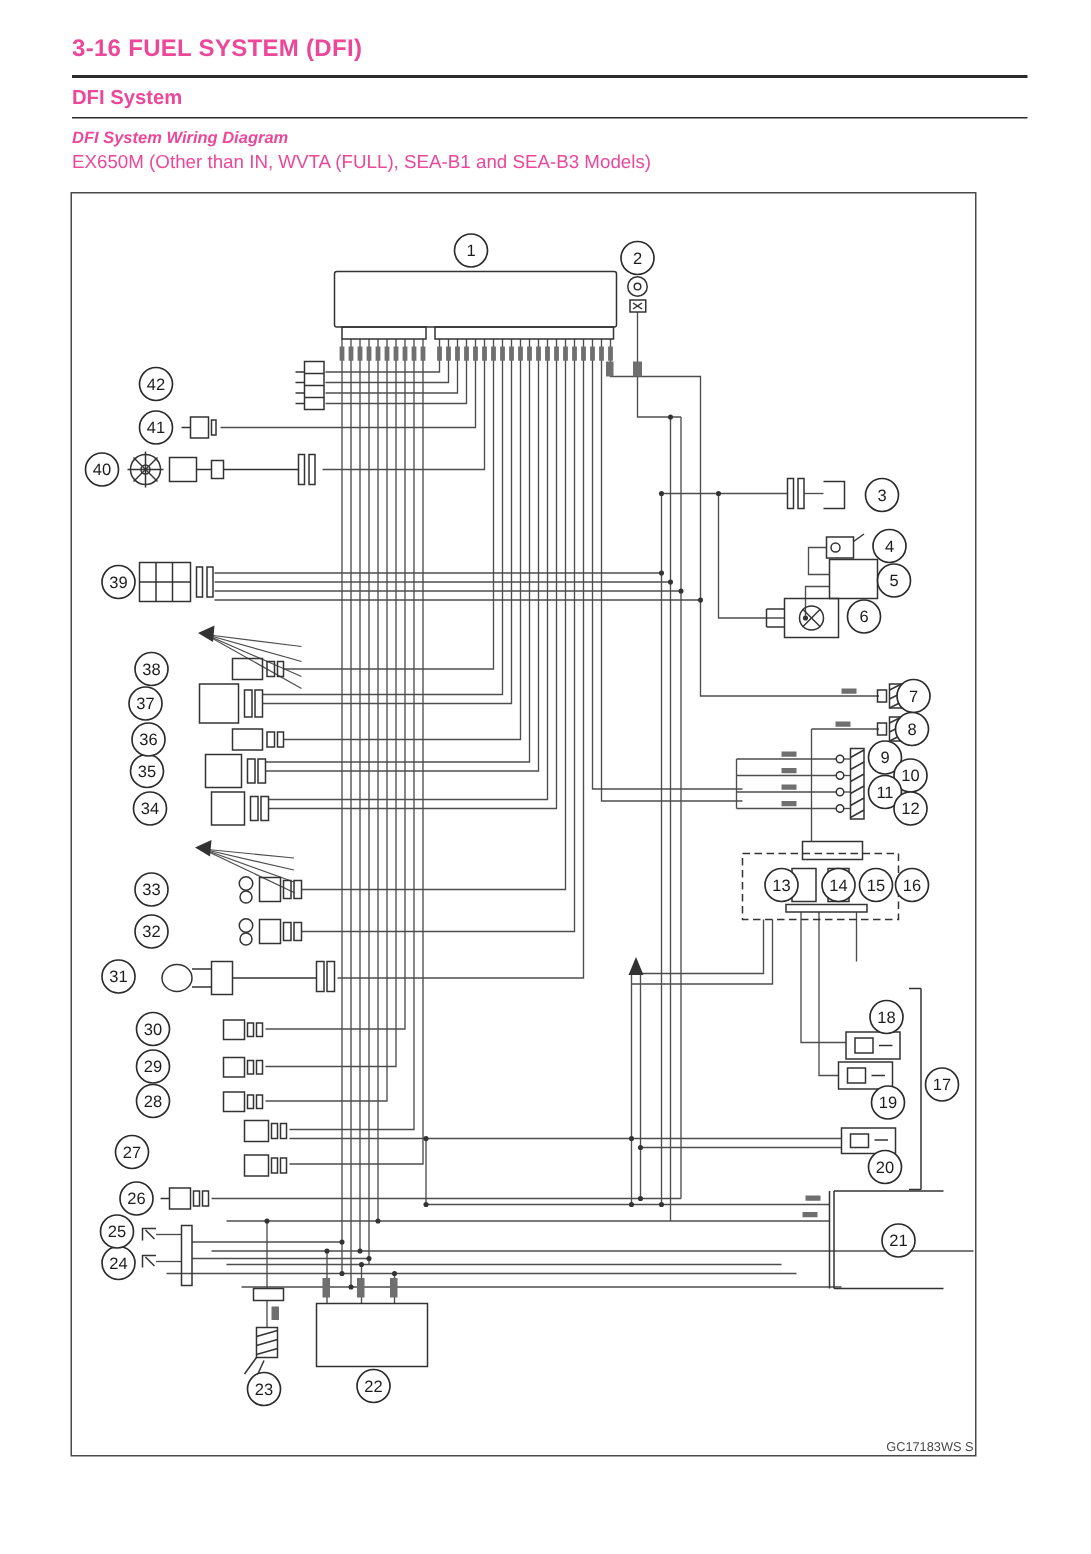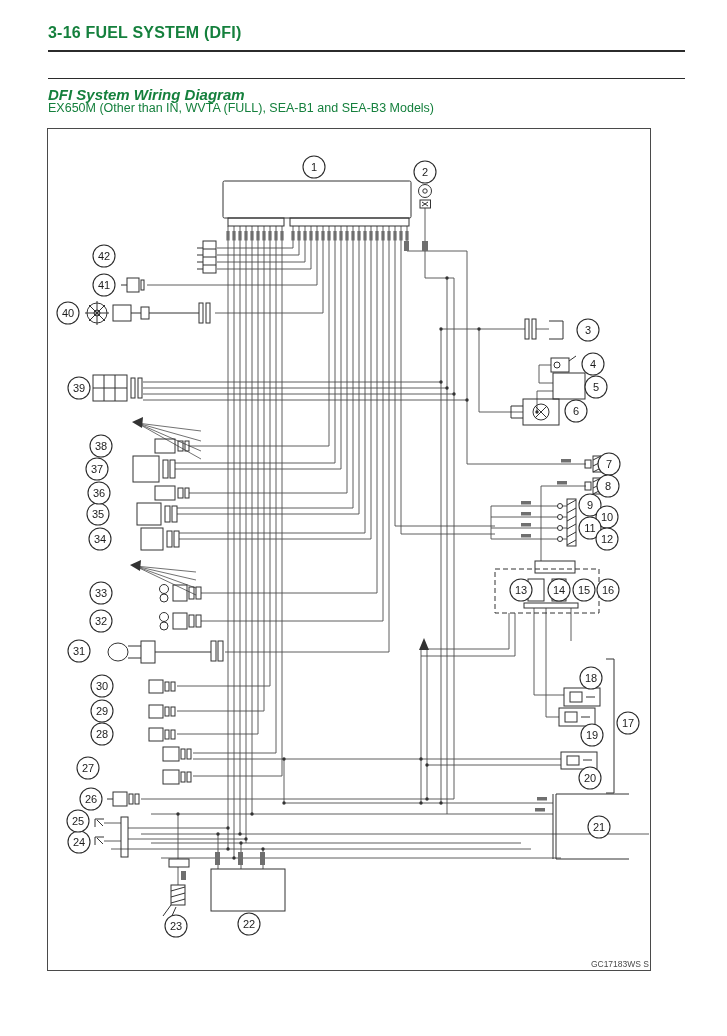--- a/index.html
+++ b/index.html
@@ -1,39 +1,40 @@
 <!DOCTYPE html>
 <html><head>
 <meta charset="utf-8">
 <style>
   html,body{margin:0;padding:0;background:#ffffff;}
   .page{
     position:relative;width:727px;height:1036px;background:#ffffff;
-    font-family:"Liberation Sans", sans-serif;color:#15803d;overflow:hidden;
+    font-family:"Liberation Sans", sans-serif;color:#ec4899;overflow:hidden;
   }
   .hdr{position:absolute;left:48px;right:42px;}
   .page-title{top:24px;font-size:16px;font-weight:bold;letter-spacing:0.2px;}
   .rule1{top:50px;border-top:2px solid #2b2b2b;height:0;}
   .section-title{top:57px;font-size:13.5px;font-weight:bold;}
   .rule2{top:78px;border-top:1.5px solid #2b2b2b;height:0;}
-  .diagram-title{top:86px;font-size:15px;font-weight:bold;font-style:italic;}
+  .diagram-title{top:86px;font-size:11px;font-weight:bold;font-style:italic;}
   .model-line{top:101px;font-size:12.5px;font-weight:normal;}
   .frame{
     position:absolute;left:47px;top:128px;width:604px;height:843px;
     border:1.2px solid #4a4a4a;box-sizing:border-box;background:#fff;
   }
   svg{display:block;}
   svg text{font-family:"Liberation Sans", sans-serif;}
 </style>
 </head>
 <body>
 <div class="page">
 
   <div class="hdr page-title">3-16 FUEL SYSTEM (DFI)</div>
   <div class="hdr rule1"></div>
+  <div class="hdr section-title">DFI System</div>
   <div class="hdr rule2"></div>
   <div class="hdr diagram-title">DFI System Wiring Diagram</div>
   <div class="hdr model-line">EX650M (Other than IN, WVTA (FULL), SEA-B1 and SEA-B3 Models)</div>
 
   <div class="frame">
     <svg width="604" height="843" viewBox="47 128 604 843">
 
       <g stroke="#4d4d4d" stroke-width="0.9" fill="none">
 
         <polyline points="292,225 292,247 216,247"></polyline>

